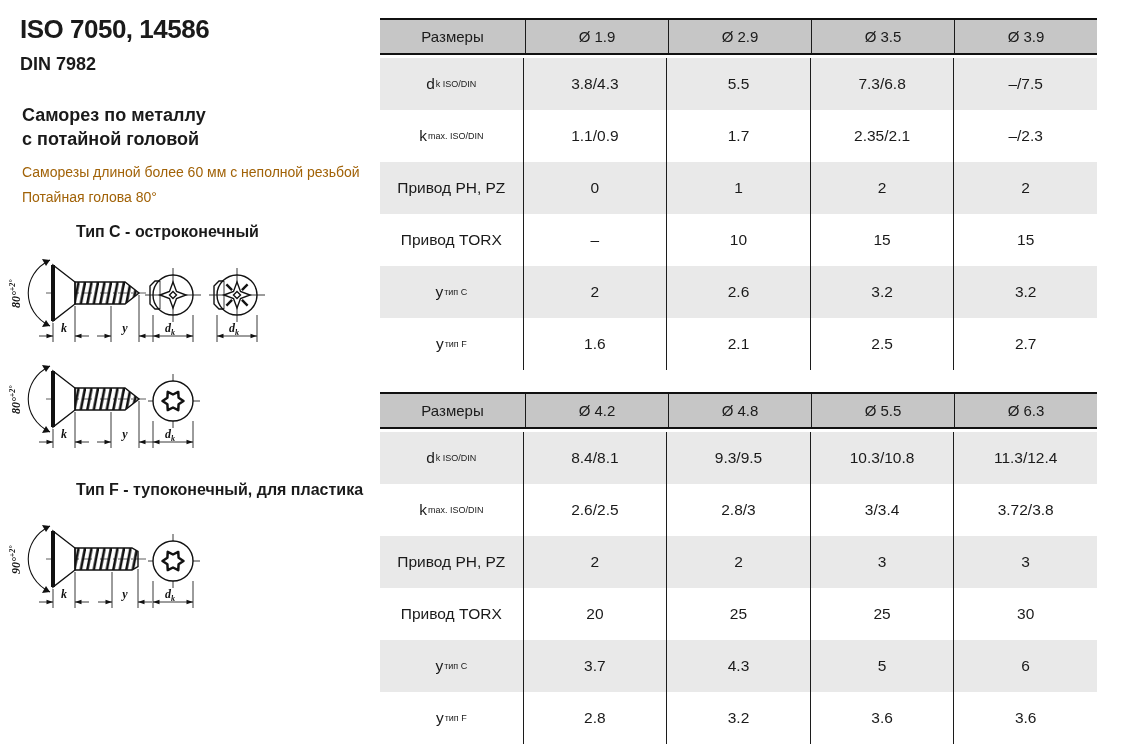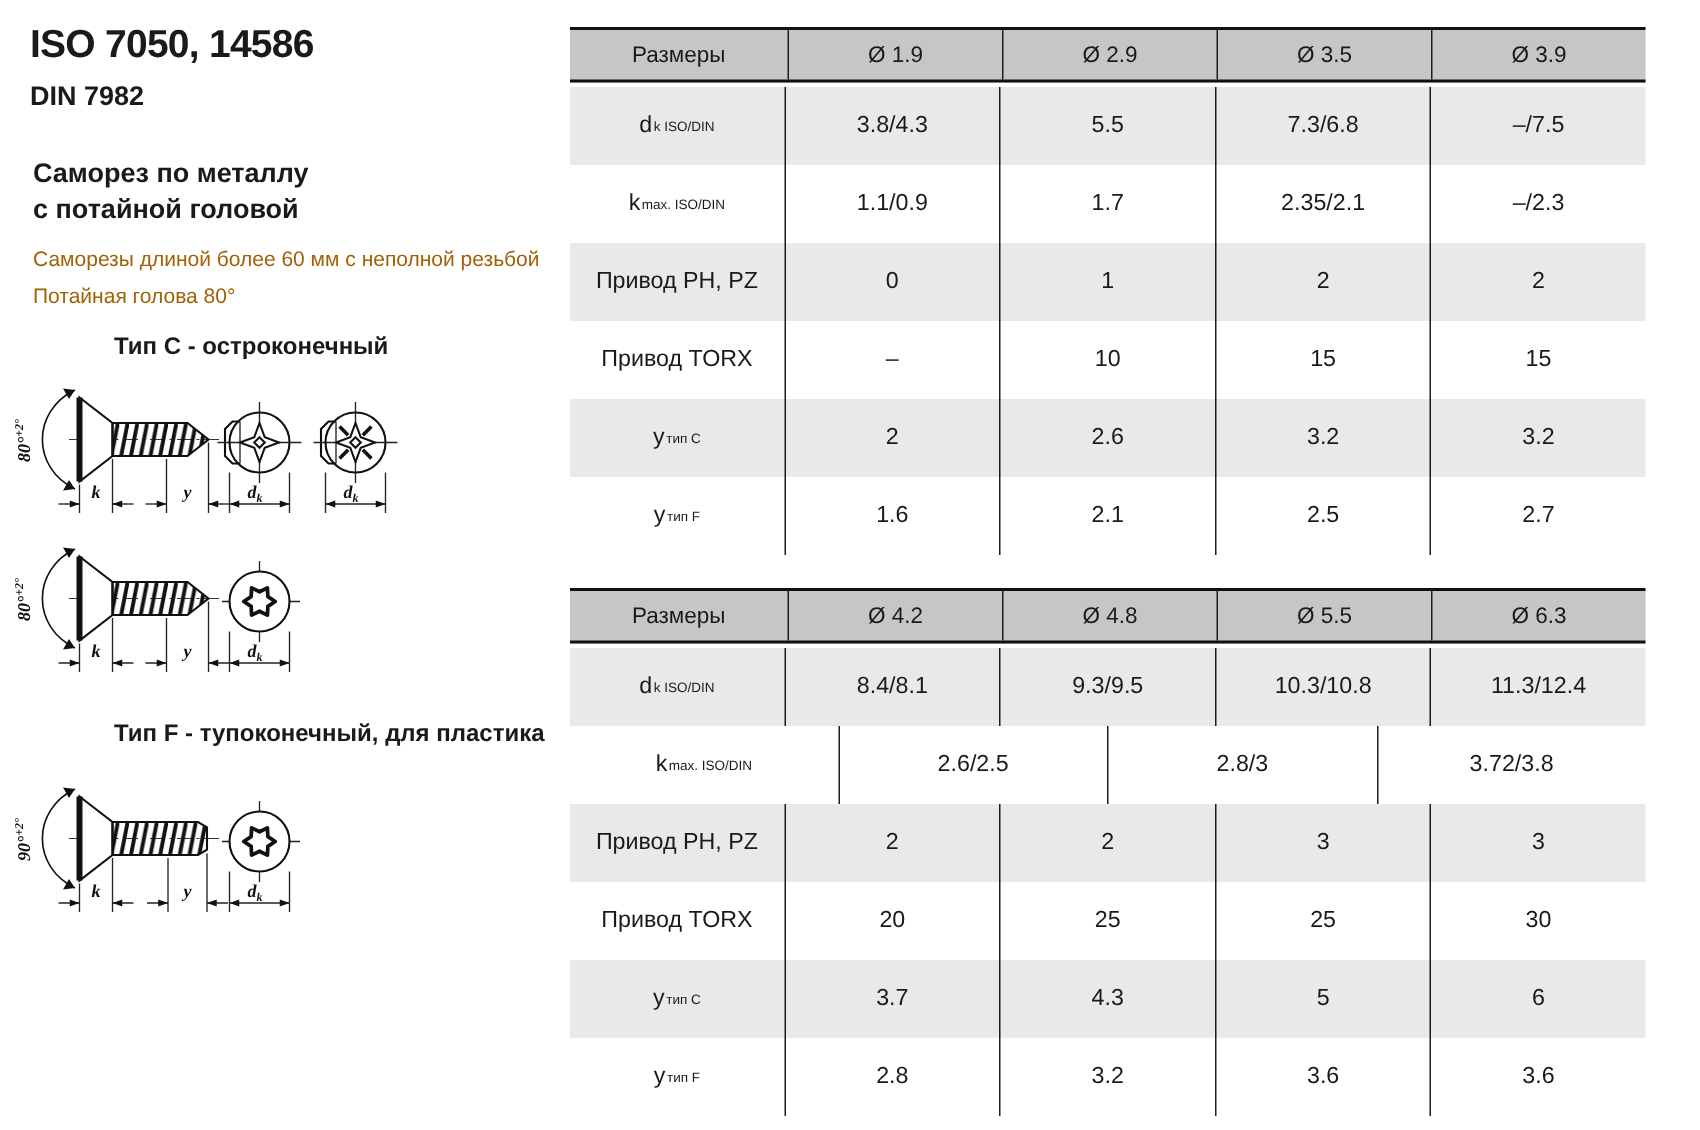--- a/index.html
+++ b/index.html
@@ -327,20 +327,21 @@
         <div class="cell vcell">10.3/10.8</div>
         <div class="cell vcell">11.3/12.4</div>
       </div>
       <div class="trow">
         <div class="cell labelcol rowlabel">
           <span class="lab-base">k</span>
           <sub class="lab-sub">max. ISO/DIN</sub>
         </div>
         <div class="cell vcell">2.6/2.5</div>
         <div class="cell vcell">2.8/3</div>
+        <div class="cell vcell">3/3.4</div>
         <div class="cell vcell">3.72/3.8</div>
       </div>
       <div class="trow alt">
         <div class="cell labelcol rowlabel">
           <span class="lab-base">Привод PH, PZ</span>
         </div>
         <div class="cell vcell">2</div>
         <div class="cell vcell">2</div>
         <div class="cell vcell">3</div>
         <div class="cell vcell">3</div>

